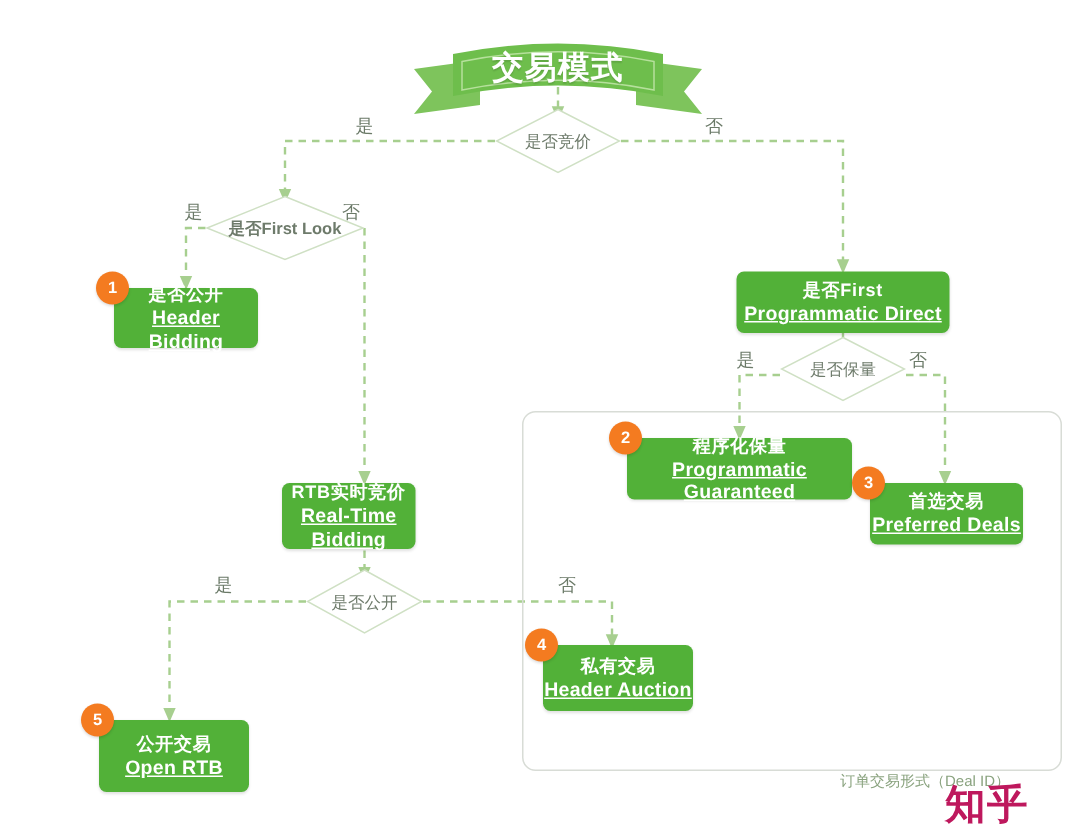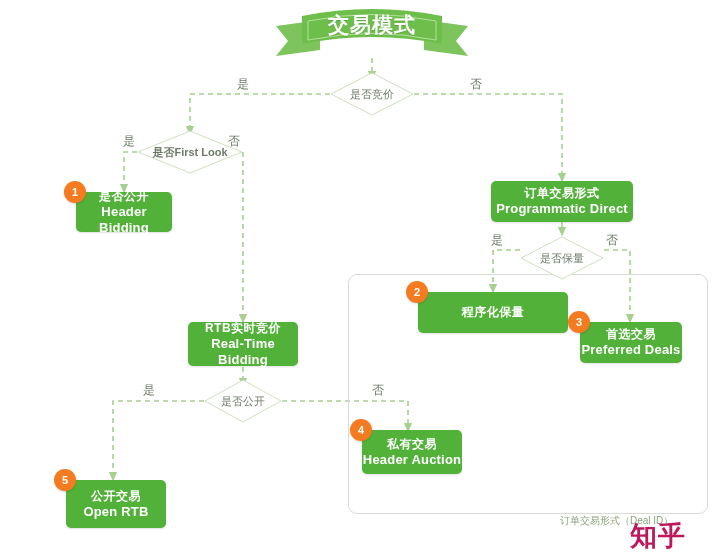--- a/index.html
+++ b/index.html
@@ -21,21 +21,21 @@
     top: 0;
     width: 720px;
     height: 560px;
     pointer-events: none;
   }
 
   
   .ribbon-wrap {
     position: absolute;
     left: 272px;
-    top: 4px;
+    top: 24px;
     width: 200px;
     height: 56px;
   }
   .ribbon-title {
     position: absolute;
     left: 0;
     top: 0;
     width: 200px;
     height: 42px;
     display: flex;
@@ -65,20 +65,21 @@
   .node .cn {
     font-size: 12px;
     font-weight: bold;
     letter-spacing: .5px;
   }
   .node .en {
     font-size: 13px;
     font-weight: bold;
     letter-spacing: .2px;
     margin-top: 1px;
+    text-decoration: underline;
   }
   .badge {
     position: absolute;
     left: -12px;
     top: -11px;
     width: 22px;
     height: 22px;
     border-radius: 50%;
     background: #f47b20;
     color: #ffffff;
@@ -215,45 +216,46 @@
   <div class="elabel" style="left:123px; top:133px;">是</div>
   <div class="elabel" style="left:228px; top:133px;">否</div>
 
   <div class="node" style="left:76px; top:192px; width:96px; height:40px;">
     <span class="badge">1</span>
     <span class="cn">是否公开</span>
     <span class="en">Header Bidding</span>
   </div>
 
   <div class="node" style="left:491px; top:181px; width:142px; height:41px;">
-    <span class="cn">订单交易形式</span>
+    <span class="cn">是否First</span>
     <span class="en">Programmatic Direct</span>
   </div>
 
-  <div class="decision" style="left:520px; top:236px; width:84px; height:44px;">
+  <div class="decision" style="left:520px; top:224px; width:84px; height:44px;">
     <svg width="84" height="44" viewBox="0 0 84 44">
       <polygon points="42,1 83,22 42,43 1,22" fill="#ffffff" stroke="#cfe0c4" stroke-width="1"></polygon>
     </svg>
     <span class="dtext">是否保量</span>
   </div>
   <div class="elabel" style="left:491px; top:232px;">是</div>
   <div class="elabel" style="left:606px; top:232px;">否</div>
 
   <div class="node" style="left:418px; top:292px; width:150px; height:41px;">
     <span class="badge">2</span>
     <span class="cn">程序化保量</span>
+    <span class="en">Programmatic Guaranteed</span>
   </div>
 
   <div class="node" style="left:580px; top:322px; width:102px; height:41px;">
     <span class="badge">3</span>
     <span class="cn">首选交易</span>
     <span class="en">Preferred Deals</span>
   </div>
 
-  <div class="node" style="left:188px; top:322px; width:110px; height:44px;">
+  <div class="node" style="left:188px; top:322px; width:89px; height:44px;">
     <span class="cn">RTB实时竞价</span>
     <span class="en">Real-Time Bidding</span>
   </div>
 
   <div class="decision" style="left:204px; top:379px; width:78px; height:44px;">
     <svg width="78" height="44" viewBox="0 0 78 44">
       <polygon points="39,1 77,22 39,43 1,22" fill="#ffffff" stroke="#cfe0c4" stroke-width="1"></polygon>
     </svg>
     <span class="dtext">是否公开</span>
   </div>

